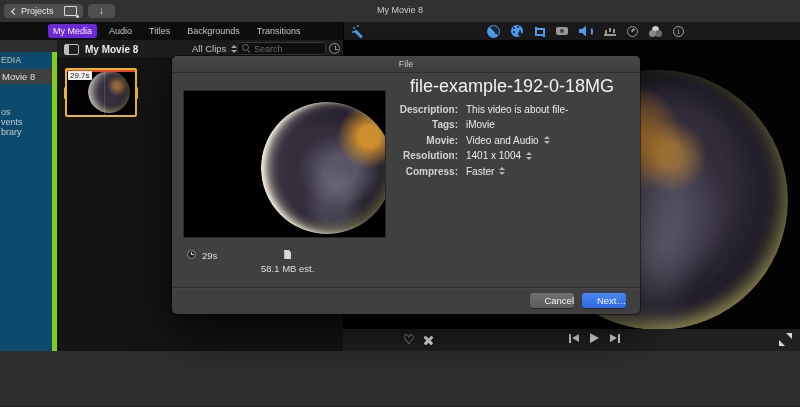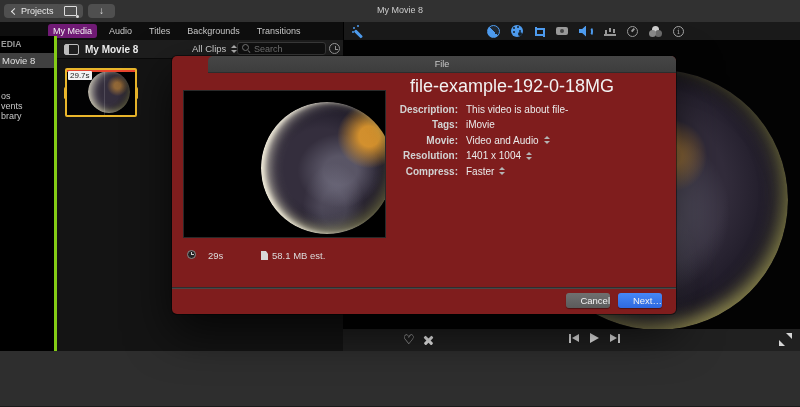--- a/index.html
+++ b/index.html
@@ -14,21 +14,21 @@
   .tool-btn{position:absolute;top:4px;height:14px;background:#4f4f4f;border-radius:4px;display:flex;align-items:center;justify-content:center;}
   .tool-btn.media{left:57px;width:26px;}
   .tool-btn.import{left:88px;width:27px;color:#e0e0e0;font-size:10px;font-weight:bold;line-height:12px;}
   .ic-media{width:11px;height:8px;border:1px solid #dcdcdc;border-radius:1px;position:relative;}
   .ic-media::after{content:'';position:absolute;right:-3px;bottom:-3px;width:3px;height:3px;border-radius:50%;background:#dcdcdc;}
   .window-title{position:absolute;left:0;right:0;top:5px;text-align:center;font-size:9px;color:#cdcdcd;}
 
   
   .tabs-row{position:absolute;left:0;top:22px;width:343px;height:18px;background:#0e0e0e;display:flex;align-items:center;padding-left:48px;box-sizing:border-box;gap:7px;}
   .tab{font-size:9px;color:#c9c9c9;padding:2px 5px;border-radius:3px;white-space:nowrap;}
-  .tab.selected{background:#701a75;color:#f2f2f2;}
+  .tab.selected{background:#6d28d9;color:#f2f2f2;}
   .viewer-toolbar{position:absolute;left:343px;top:22px;width:457px;height:18px;background:#1a1a1a;border-left:1px solid #000;}
   .ic-wand{position:absolute;left:8px;top:4px;width:12px;height:12px;}
   .ic-wand::before{content:'';position:absolute;left:3px;top:3px;width:10px;height:2.5px;background:#4f9ef2;border-radius:1px;transform:rotate(45deg);transform-origin:left center;}
   .ic-wand::after{content:'';position:absolute;left:1px;top:1px;width:2px;height:2px;border-radius:50%;background:#4f9ef2;box-shadow:4px -2px 0 #4f9ef2,-1px 4px 0 #4f9ef2;}
   .vt-icons{position:absolute;left:143px;top:0;height:18px;display:flex;align-items:center;gap:11px;}
   .vt-icons>span{display:flex;align-items:center;justify-content:center;}
   .ic-balance{width:11px;height:11px;border-radius:50%;border:1px solid #4f9ef2;background:linear-gradient(45deg,#4f9ef2 50%,rgba(79,158,242,.12) 50%);}
   .ic-palette{width:12px;height:12px;border-radius:50%;background:#4f9ef2;position:relative;}
   .ic-palette::before{content:'';position:absolute;width:2px;height:2px;border-radius:50%;background:#14222e;left:2px;top:2px;box-shadow:4px -1px 0 #14222e,6px 3px 0 #14222e,0 4px 0 #14222e;}
   .ic-palette::after{content:'';position:absolute;right:1px;bottom:1px;width:4px;height:4px;border-radius:50%;background:#14222e;}
@@ -45,21 +45,21 @@
   .ic-noise::after{content:'';position:absolute;bottom:0;left:0;width:12px;height:2px;background:#9c9c9c;}
   .ic-speed{width:11px;height:11px;border:1.5px solid #9c9c9c;border-radius:50%;position:relative;box-sizing:border-box;}
   .ic-speed::before{content:'';position:absolute;left:4px;top:1px;width:1.5px;height:4px;background:#9c9c9c;transform:rotate(40deg);}
   .ic-filters{width:13px;height:11px;position:relative;}
   .ic-filters::before{content:'';position:absolute;left:3px;top:0;width:7px;height:7px;border-radius:50%;background:#cfcfcf;}
   .ic-filters::after{content:'';position:absolute;left:0;top:4px;width:7px;height:7px;border-radius:50%;background:#8a8a8a;box-shadow:6px 0 0 #6b6b6b;}
   .ic-info{width:11px;height:11px;border:1px solid #a5a5a5;border-radius:50%;color:#a5a5a5;font-size:7.5px;
     display:flex;align-items:center;justify-content:center;font-family:"DejaVu Serif",serif;box-sizing:border-box;}
 
   
-  .sidebar{position:absolute;left:0;top:36px;width:57px;bottom:55px;background:#000000;border-right:3px solid #84cc16;box-sizing:border-box;}
+  .sidebar{position:absolute;left:0;top:52px;width:57px;bottom:55px;background:#0c4a6e;border-right:5px solid #84cc16;box-sizing:border-box;}
   .sb-section{position:absolute;left:1px;top:3px;font-size:8.5px;font-weight:bold;color:#9a9a9a;}
   .sb-selected{position:absolute;left:0;right:0;top:17px;height:15px;background:#404040;color:#e0e0e0;font-size:9.5px;line-height:15px;padding-left:2px;}
   .sb-item{position:absolute;left:1px;font-size:9px;color:#c6c6c6;}
 
   
   .browser{position:absolute;left:57px;top:40px;width:286px;bottom:55px;background:#141414;}
   .browser-header{position:relative;height:18px;background:#1e1e1e;border-bottom:1px solid #0a0a0a;}
   .ic-toggle{position:absolute;left:7px;top:4px;width:13px;height:9px;border:1px solid #bdbdbd;border-radius:2px;}
   .ic-toggle::before{content:'';position:absolute;left:0;top:0;bottom:0;width:4px;background:#bdbdbd;}
   .bh-title{position:absolute;left:28px;top:4px;font-size:10px;font-weight:bold;color:#ebebeb;}
@@ -119,34 +119,34 @@
   .time-display{position:absolute;left:372px;top:5px;font-size:9px;white-space:nowrap;}
   .time-display .cur{color:#efefef;font-weight:bold;}
   .time-display .sep{color:#7e7e7e;padding:0 2px;}
   .time-display .tot{color:#8a8a8a;}
   .zoom-slider{position:absolute;left:724px;top:10px;width:70px;height:2px;background:#5c5c5c;}
   .zoom-ticks{position:absolute;left:0;right:0;top:-5px;height:3px;background:repeating-linear-gradient(90deg,#575757 0 1px,transparent 1px 7px);}
   .zoom-thumb{position:absolute;left:44px;top:-4px;width:9px;height:9px;background:#dcdcdc;clip-path:polygon(50% 0,100% 40%,82% 100%,18% 100%,0 40%);}
   .timeline{position:absolute;left:0;right:0;top:373px;height:34px;background:#2e2e2e;}
 
   
-  .dialog{position:absolute;left:172px;top:56px;width:468px;height:258px;background:#7f1d1d;border-radius:5px;z-index:10;
-    box-shadow:0 18px 45px rgba(0,0,0,.7), 0 0 0 1px rgba(0,0,0,.45);padding-left:36px;}
+  .dialog{position:absolute;left:172px;top:56px;width:468px;height:258px;background:#404040;border-radius:5px;z-index:10;
+    box-shadow:0 18px 45px rgba(0,0,0,.7), 0 0 0 1px rgba(0,0,0,.45);}
   .dialog-titlebar{height:16px;text-align:center;font-size:9px;color:#c9c9c9;line-height:17px;
     background:linear-gradient(#464646,#3d3d3d);border-bottom:1px solid #2d2d2d;border-radius:5px 5px 0 0;}
   .dialog-preview{position:absolute;left:11px;top:34px;width:203px;height:148px;background:#000;border:1px solid #292929;overflow:hidden;box-sizing:border-box;}
   .earth-med{position:absolute;left:77px;top:11px;width:132px;height:132px;border-radius:50%;
     background:radial-gradient(circle at 82% 26%, rgba(228,155,45,.9) 0 7%, rgba(228,155,45,0) 22%),
                radial-gradient(ellipse at 60% 52%, rgba(176,176,196,.3) 0 15%, transparent 38%),
                radial-gradient(ellipse at 55% 80%, rgba(165,165,185,.22) 0 12%, transparent 30%),
                radial-gradient(circle at 45% 50%, #342e3d 40%, #1e1a27 68%, #0b0a11 90%);
     box-shadow:inset 10px 0 14px -3px rgba(248,242,222,.85), inset 4px 0 5px -1px rgba(255,252,240,.9), inset -4px -6px 12px rgba(150,150,75,.45);}
   .dlg-info{position:absolute;left:11px;top:194px;width:203px;height:14px;font-size:9.5px;color:#dcdcdc;}
-  .dlg-dur{position:absolute;left:4px;top:0;display:flex;align-items:flex-start;gap:12px;}
-  .dlg-size{position:absolute;left:78px;top:0;display:flex;align-items:center;gap:4px;}
+  .dlg-dur{position:absolute;left:4px;top:0;display:flex;align-items:flex-start;gap:6px;}
+  .dlg-size{position:absolute;left:78px;top:0;display:flex;align-items:center;gap:4px;flex-direction:column;}
   .ic-clock{width:9px;height:9px;border-radius:50%;background:#242424;border:1px solid #8a8a8a;position:relative;box-sizing:border-box;}
   .ic-clock::before{content:'';position:absolute;left:3px;top:1px;width:1px;height:3px;background:#cfcfcf;}
   .ic-clock::after{content:'';position:absolute;left:3px;top:3px;width:2.5px;height:1px;background:#cfcfcf;}
   .ic-doc{width:7px;height:9px;background:#d8d8d8;clip-path:polygon(0 0,70% 0,100% 30%,100% 100%,0 100%);}
   .dlg-right{position:absolute;left:222px;top:20px;width:236px;}
   .file-title{font-size:18px;color:#f2f2f2;text-align:center;white-space:nowrap;}
   .fields{margin-top:7px;font-size:10px;}
   .frow{display:flex;align-items:center;height:11px;margin-bottom:4.4px;}
   .flabel{width:64px;text-align:right;color:#d2d2d2;font-weight:bold;flex:0 0 auto;}
   .fval{margin-left:8px;color:#eaeaea;white-space:nowrap;}

